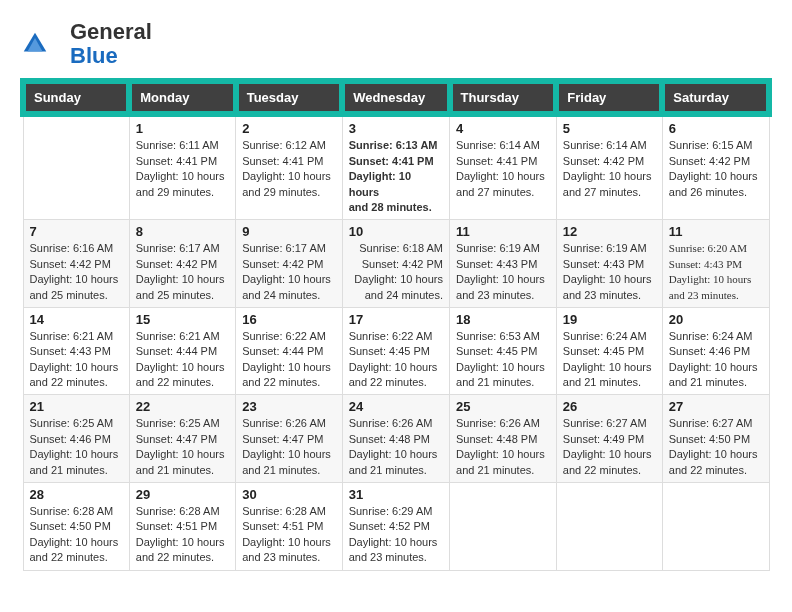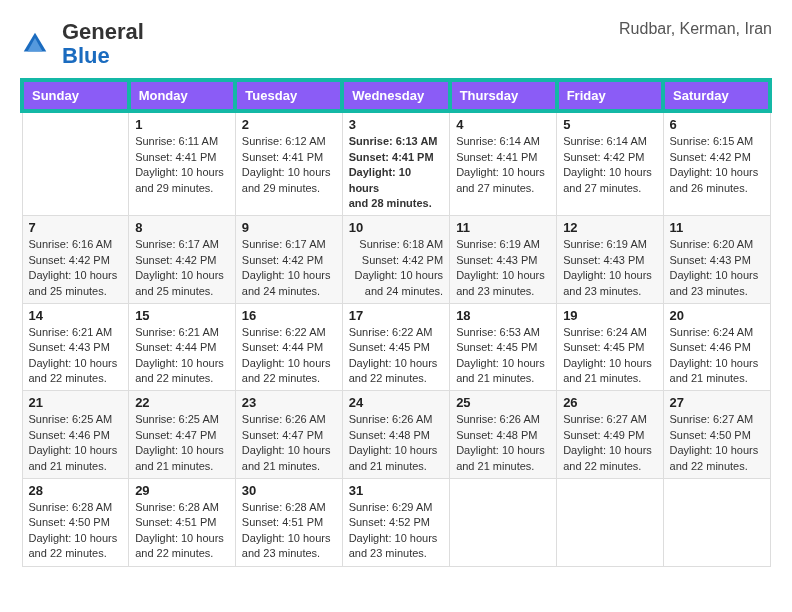--- a/index.html
+++ b/index.html
@@ -12,21 +12,21 @@
     }
     .header {
       display: flex;
       justify-content: space-between;
       align-items: flex-start;
       margin-bottom: 10px;
     }
     .logo {
       display: flex;
       align-items: center;
-      gap: 12px;
+      gap: 20px;
     }
     .logo-text {
       font-size: 22px;
       font-weight: bold;
       line-height: 1.1;
     }
     .logo-general { color: #333; }
     .logo-blue { color: #1a6bbf; text-align: center; }
     .logo-icon {
       width: 30px;
@@ -43,26 +43,26 @@
     .location {
       font-size: 16px;
       color: #555;
     }
     .calendar {
       width: 100%;
       border-collapse: collapse;
       border: 1px solid #ccc;
     }
     .calendar th {
-      background-color: #8b5cf6;
+      background-color: #404040;
       color: #fff;
       text-align: left;
       padding: 6px 8px;
       font-size: 13px;
-      border: 4px solid #14b8a6;
+      border: 6px solid #14b8a6;
       margin-top: 25px;
     }
     .calendar td {
       vertical-align: top;
       padding: 4px 6px;
       border: 1px solid #ddd;
       width: 108px;
       min-height: 80px;
       font-size: 11px;
       color: #333;
@@ -94,21 +94,20 @@
     <svg class="logo-icon" viewBox="0 0 40 40" xmlns="http://www.w3.org/2000/svg">
       <polygon points="20,5 35,30 5,30" fill="#1a6bbf"></polygon>
       <polygon points="20,12 30,30 10,30" fill="#5599dd"></polygon>
     </svg>
     <div class="logo-text">
       <span class="logo-general">General</span><br>
       <span class="logo-blue">Blue</span>
     </div>
   </div>
   <div class="title-block">
-    <div class="location">Rudbar, Kerman, Iran</div>
   </div>
 </div>
 
 <table class="calendar">
   <thead>
     <tr>
     <th>Sunday</th>
         <th>Monday</th>
         <th>Tuesday</th>
         <th>Wednesday</th>
@@ -201,21 +200,21 @@
         </td>
         <td>
           <div class="day-number">12</div>
           <div class="day-info" style="white-space: pre-line;">Sunrise: 6:19 AM
 Sunset: 4:43 PM
 Daylight: 10 hours
 and 23 minutes.</div>
         </td>
         <td>
           <div class="day-number">11</div>
-          <div class="day-info" style="white-space: pre-line;">Sunrise: 6:20 AM
+          <div class="day-info" style="white-space: pre-line; font-family: Liberation Serif, serif;">Sunrise: 6:20 AM
 Sunset: 4:43 PM
 Daylight: 10 hours
 and 23 minutes.</div>
         </td>
       </tr>
       <tr>
         <td>
           <div class="day-number">14</div>
           <div class="day-info" style="white-space: pre-line;">Sunrise: 6:21 AM
 Sunset: 4:43 PM

